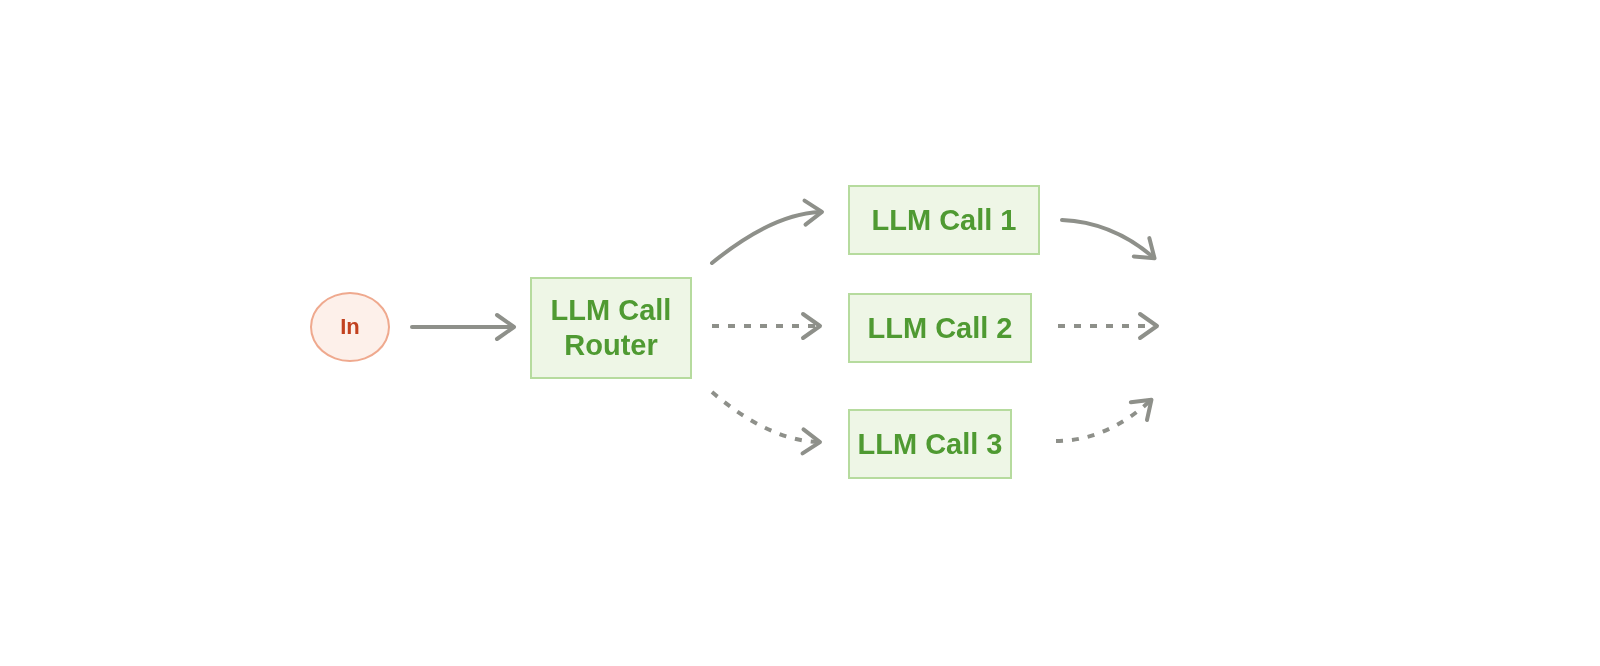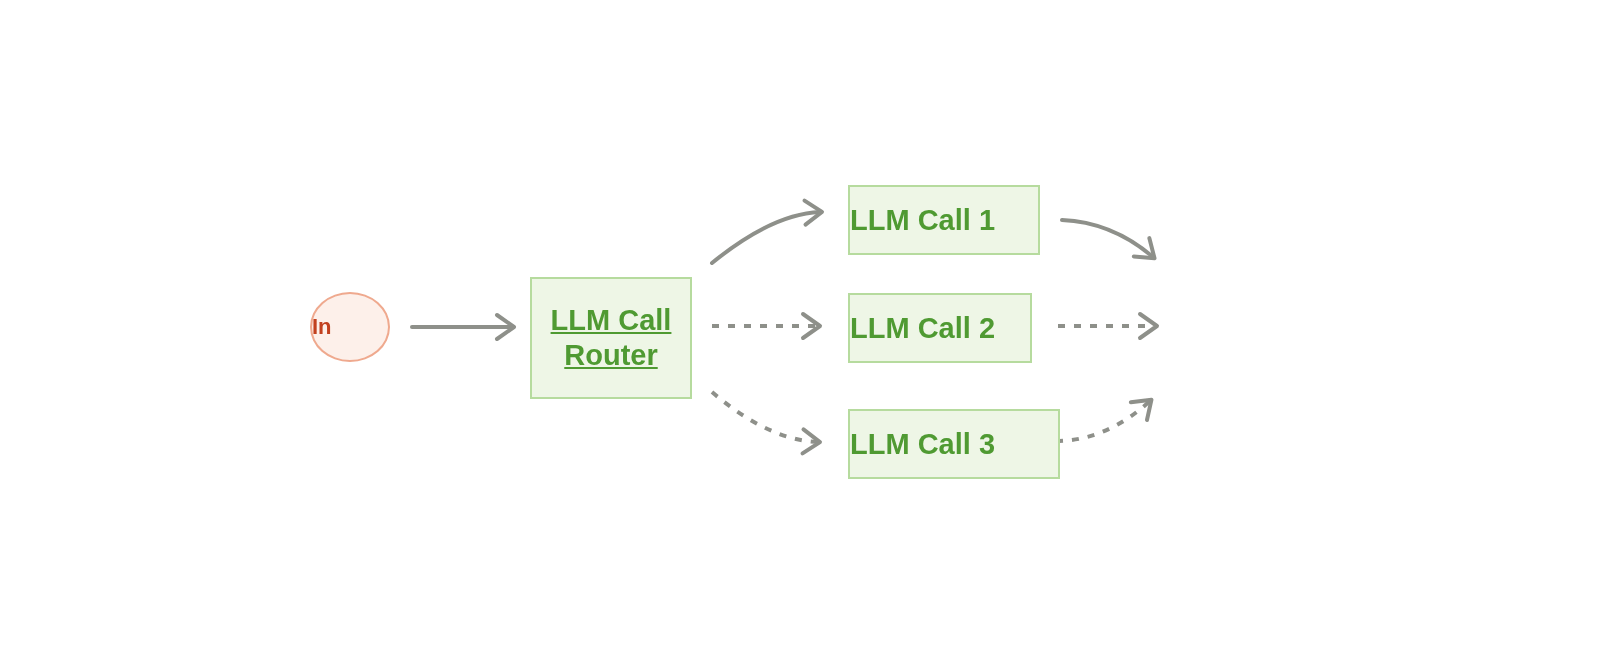--- a/index.html
+++ b/index.html
@@ -43,43 +43,43 @@
     fill:none;
     stroke:var(--arrow-gray);
     stroke-width:4;
     stroke-linecap:round;
     stroke-linejoin:round;
   }
   .node{
     position:absolute;
     display:flex;
     align-items:center;
-    justify-content:flex-start;
+    justify-content:center;
     text-align:center;
     box-sizing:border-box;
     font-weight:700;
   }
   .node-green{
     background:var(--node-green-fill);
     border:2px solid var(--node-green-border);
     color:var(--node-green-text);
     font-size:29px;
     line-height:35px;
   }
   .node-red{
     background:var(--node-red-fill);
     border:2px solid var(--node-red-border);
     color:var(--node-red-text);
     font-size:22px;
   }
   #node-in{left:310px;top:292px;width:80px;height:70px;border-radius:50%;}
-  #node-router{left:530px;top:277px;width:162px;height:122px;padding:0 18px;text-decoration:underline;}
+  #node-router{left:530px;top:277px;width:162px;height:102px;padding:0 18px;}
   #node-call1{left:848px;top:185px;width:192px;height:70px;}
   #node-call2{left:848px;top:293px;width:184px;height:70px;}
-  #node-call3{left:848px;top:409px;width:212px;height:70px;}
+  #node-call3{left:848px;top:409px;width:164px;height:70px;}
   #node-out{left:1182px;top:298px;width:104px;height:70px;border-radius:34px;}
 </style>
 </head>
 <body>
 
 <div class="canvas">
 
   <svg class="edges" viewBox="0 0 1600 666" xmlns="http://www.w3.org/2000/svg">
     <defs>
       <marker id="chev" markerUnits="userSpaceOnUse" markerWidth="48" markerHeight="36" viewBox="-24 -18 48 36" refX="-2" refY="0" orient="auto">

